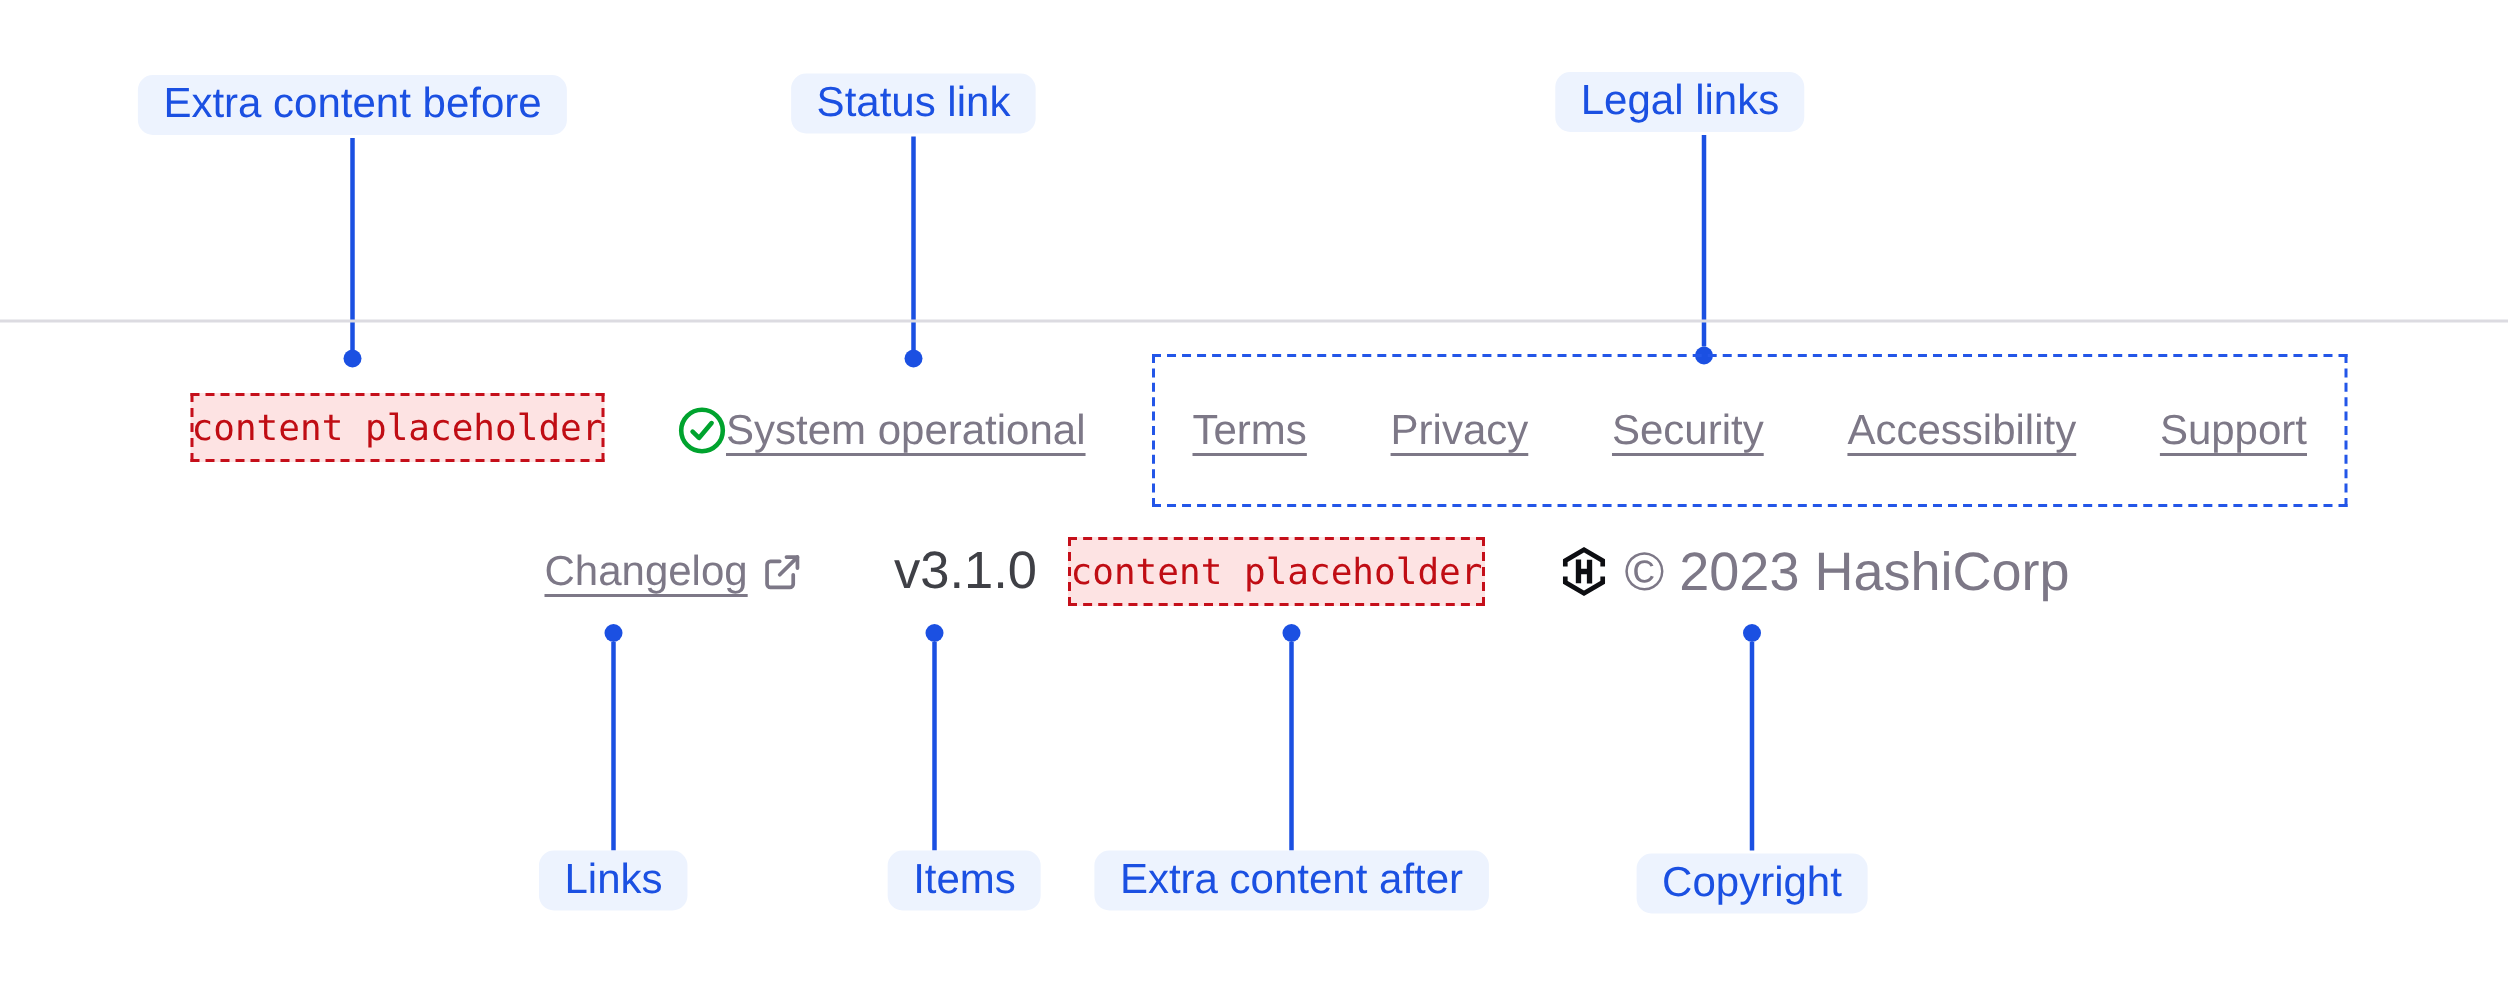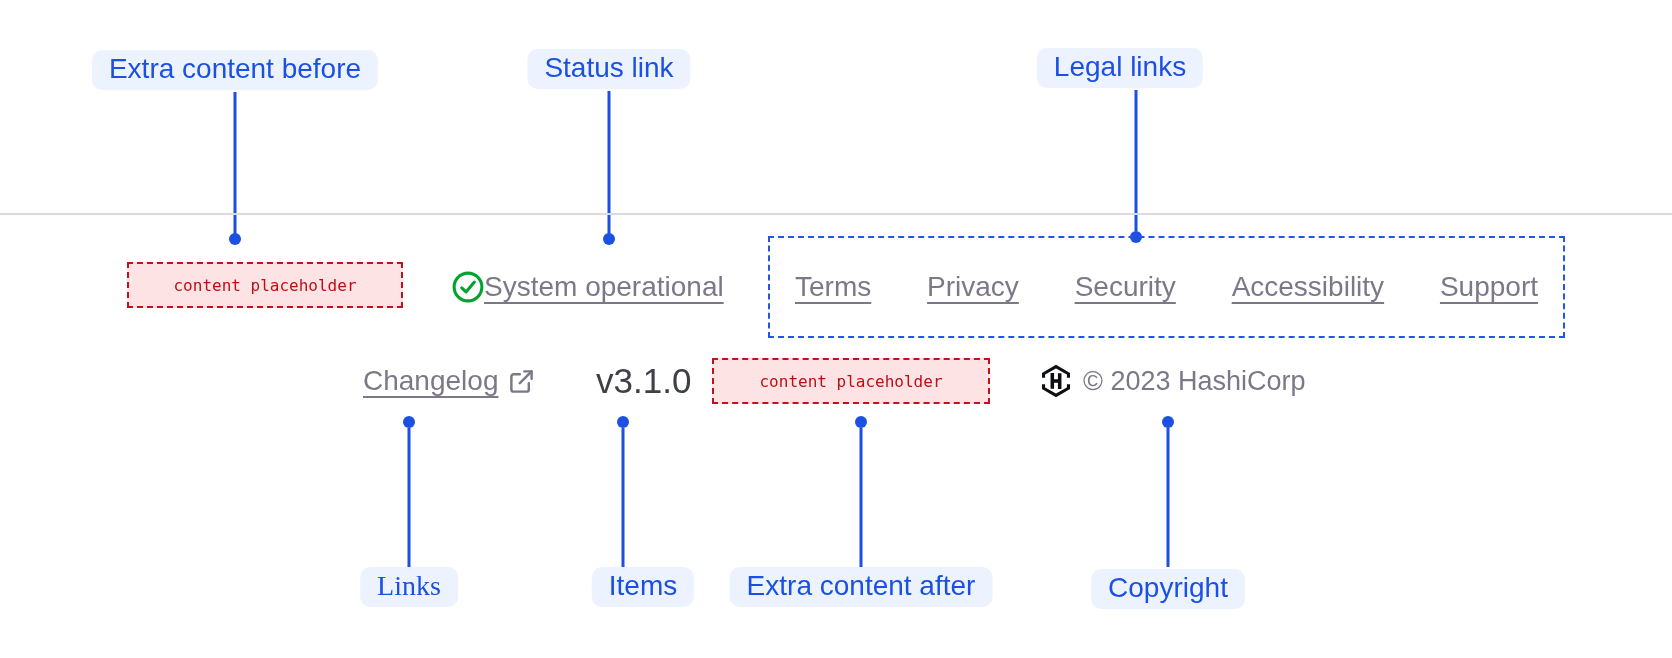--- a/index.html
+++ b/index.html
@@ -47,21 +47,21 @@
     height:2px;
     background:#dcdbe1;
   }
   .placeholder {
     position:absolute;
     box-sizing:border-box;
     border:2px dashed #c50f1a;
     background:#fde3e3;
     color:#c00d14;
     font-family:"DejaVu Sans Mono", monospace;
-    font-size:16px;
+    font-size:24px;
     display:flex;
     align-items:center;
     justify-content:center;
     white-space:nowrap;
     overflow:hidden;
   }
   .flink {
     color:#7d7887;
     font-size:28px;
     text-decoration:underline;
@@ -79,21 +79,21 @@
     box-sizing:border-box;
     border:2px dashed #2356e8;
     display:flex;
     align-items:center;
     justify-content:space-between;
     padding:0 25px;
   }
   .changelog-group { left:363px; top:381px; gap:10px; }
   .version { position:absolute; left:596px; top:381px; transform:translateY(-50%); color:#3f4046; font-size:35px; }
   .copyright-group { left:1039px; top:381px; gap:10px; }
-  .copyright-text { color:#7d7887; font-size:27px; white-space:nowrap; }
+  .copyright-text { color:#7d7887; font-size:36px; white-space:nowrap; }
   .icon { display:inline-flex; flex:none; }
 </style>
 </head>
 <body>
 
 <div class="stage">
 
   <div class="chip" style="left:235px; top:50px;">Extra content before</div>
   <div class="chip" style="left:609px; top:49px;">Status link</div>
   <div class="chip" style="left:1120px; top:48px;">Legal links</div>
@@ -160,18 +160,18 @@
 
   <div class="dot" style="left:623px; top:422px;"></div>
   <div class="vline" style="left:623px; top:428px; height:139px;"></div>
 
   <div class="dot" style="left:861px; top:422px;"></div>
   <div class="vline" style="left:861px; top:428px; height:139px;"></div>
 
   <div class="dot" style="left:1168px; top:422px;"></div>
   <div class="vline" style="left:1168px; top:428px; height:139px;"></div>
 
-  <div class="chip" style="left:409px; top:567px;font-family:Liberation Serif, serif;">Links</div>
+  <div class="chip" style="left:409px; top:567px;">Links</div>
   <div class="chip" style="left:623px; top:567px;margin-left:20px;">Items</div>
   <div class="chip" style="left:1168px; top:569px;">Copyright</div>
   <div class="chip" style="left:861px; top:567px;">Extra content after</div>
 
 </div>
 
 </body></html>

